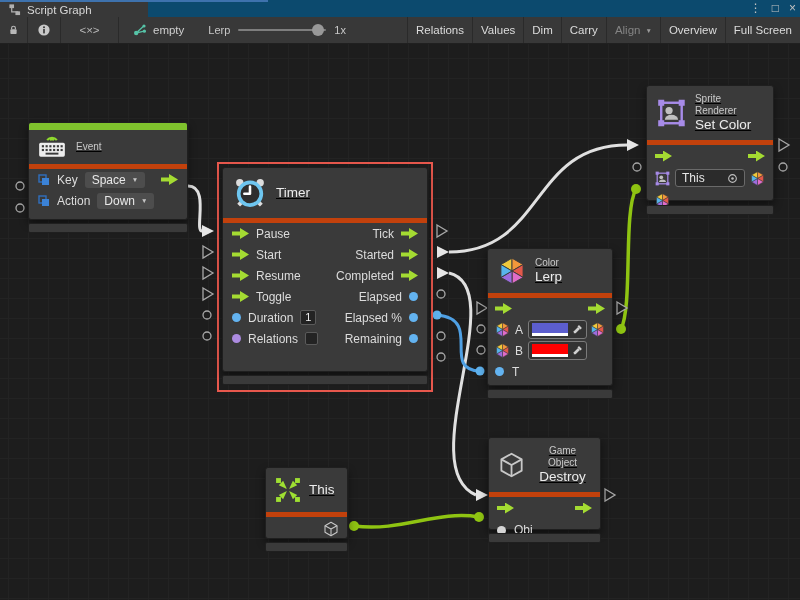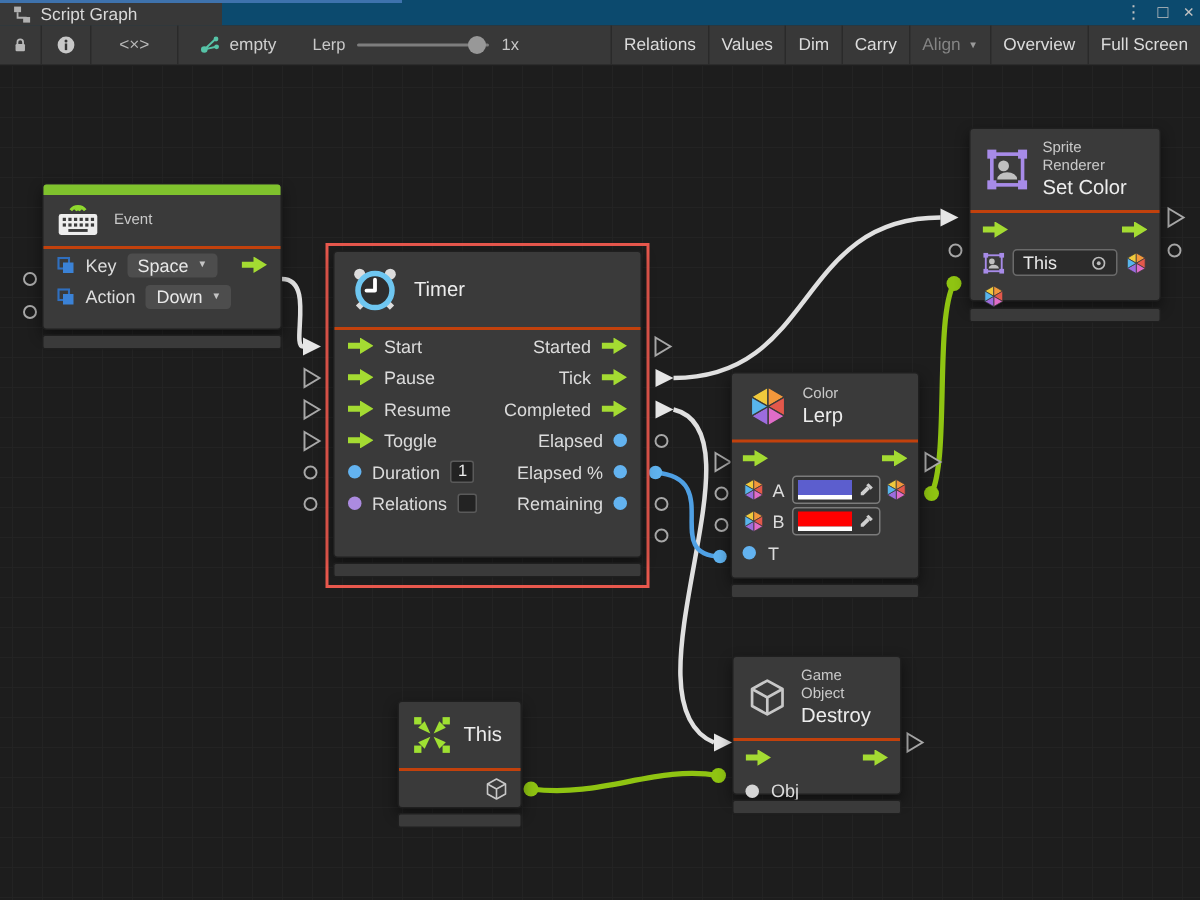--- a/index.html
+++ b/index.html
@@ -40,21 +40,21 @@
       linear-gradient(#2B2B2B 1px, transparent 1px),
       linear-gradient(90deg,#2B2B2B 1px, transparent 1px);
     background-size:20px 20px,20px 20px,120px 120px,120px 120px;
     background-position:8px 14px,8px 14px,28px 14px,28px 14px; }
   #wires { position:absolute; left:0; top:44px; width:800px; height:556px; }
 
   
   .node { position:absolute; background:#3A3A3A; border:1px solid #1F1F1F; border-radius:3px;
           box-shadow:0 4px 9px rgba(0,0,0,.45); }
   .nfooter { position:absolute; background:#3A3A3A; border:1px solid #1F1F1F; border-radius:2px; height:10px; }
-  .nhead { display:flex; align-items:center; gap:9px; padding:6px 10px; border-bottom:2px solid #c2410c; }
+  .nhead { display:flex; align-items:center; gap:9px; padding:6px 10px; border-bottom:5px solid #c2410c;text-decoration:underline; }
   .cat { font-size:10px; color:#C9C9C9; line-height:12px; }
   .main-title { font-size:13.5px; color:#ECECEC; line-height:16px; }
   .trow { height:21px; display:flex; align-items:center; justify-content:space-between;
           padding:0 9px; font-size:12px; color:#DCDCDC; }
   .cell { display:flex; align-items:center; gap:7px; }
   .arrow { width:17px; height:11px; background:#A4DB32; flex:0 0 auto;
            clip-path:polygon(0 32%,47% 32%,47% 0,100% 50%,47% 100%,47% 68%,0 68%); }
   .dot { width:9px; height:9px; border-radius:50%; flex:0 0 auto; }
   .dot.blue { background:#63B3F0; } .dot.purple { background:#AC8BE0; } .dot.white { background:#D5D5D5; }
   .dd { background:#4D4D4D; border-radius:3px; padding:1px 7px; display:inline-flex; align-items:center;
@@ -344,34 +344,34 @@
   <div class="node" style="left:222px; top:167px; width:206px; height:205px;">
     <div class="nhead" style="padding:8px 10px;">
       <svg width="34" height="34">
           <use href="#i-clock"></use>
         </svg>
       <div class="main-title">Timer</div>
     </div>
     <div class="trow">
       <div class="cell">
           <span class="arrow"></span>
+          <span>Pause</span>
+        </div>
+      <div class="cell">
+          <span>Tick</span>
+          <span class="arrow"></span>
+        </div>
+    </div>
+    <div class="trow">
+      <div class="cell">
+          <span class="arrow"></span>
           <span>Start</span>
         </div>
       <div class="cell">
           <span>Started</span>
-          <span class="arrow"></span>
-        </div>
-    </div>
-    <div class="trow">
-      <div class="cell">
-          <span class="arrow"></span>
-          <span>Pause</span>
-        </div>
-      <div class="cell">
-          <span>Tick</span>
           <span class="arrow"></span>
         </div>
     </div>
     <div class="trow">
       <div class="cell">
           <span class="arrow"></span>
           <span>Resume</span>
         </div>
       <div class="cell">
           <span>Completed</span>
@@ -501,21 +501,21 @@
     </div>
     <div class="trow" style="height:22px; padding:0 8px; justify-content:flex-start;">
       <svg width="15" height="15">
           <use href="#i-colorwheel"></use>
         </svg>
     </div>
   </div>
   <div class="nfooter" style="left:646px; top:205px; width:128px;"></div>
 
   <div class="node" style="left:488px; top:437px; width:113px; height:93px;">
-    <div class="nhead" style="padding:7px 9px;">
+    <div class="nhead" style="padding:7px 9px;text-align:center;">
       <svg width="28" height="28">
           <use href="#i-cube"></use>
         </svg>
       <div>
         <div class="cat">Game Object</div>
         <div class="main-title">Destroy</div>
       </div>
     </div>
     <div class="trow" style="height:22px; padding:0 8px;">
       <span class="arrow"></span>

